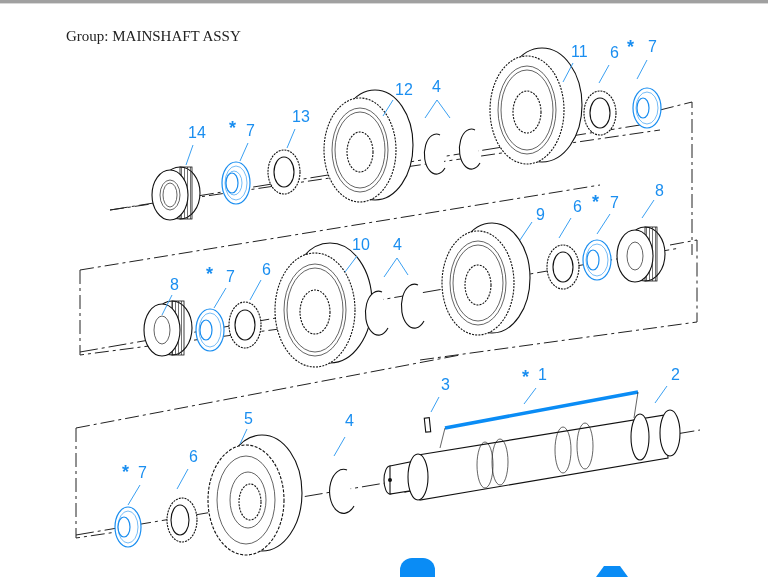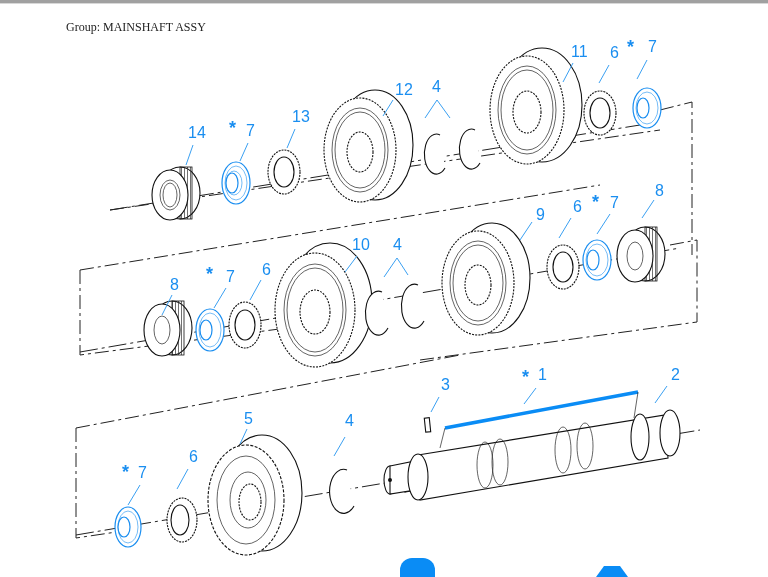--- a/index.html
+++ b/index.html
@@ -1,18 +1,18 @@
 <!DOCTYPE html>
 <html><head>
 <meta charset="utf-8">
 <style>
   html, body { margin: 0; padding: 0; background: #ffffff; }
   body { width: 768px; height: 577px; overflow: hidden; position: relative; font-family: "Liberation Serif", serif; }
   .topbar { position: absolute; left: 0; top: 0; width: 768px; height: 3px; background: #a0a0a0; border-bottom: 1px solid #d8d8d8; }
-  .group-title { position: absolute; left: 66px; top: 20px; font-size: 12px; color: #222; font-family: "Liberation Serif", serif; }
+  .group-title { position: absolute; left: 66px; top: 28px; font-size: 15px; color: #222; font-family: "Liberation Serif", serif; }
   svg#diagram { position: absolute; left: 0; top: 0; }
   .callout { font-family: "Liberation Sans", sans-serif; font-size: 16px; fill: #1a8ef0; }
   .star { font-family: "Liberation Sans", sans-serif; font-size: 18px; font-weight: bold; fill: #1a8ef0; }
   .leader { stroke: #3aa0f2; stroke-width: 1; fill: none; }
   .dash { stroke: #222; stroke-width: 1; stroke-dasharray: 14 4 3 4; fill: none; }
   .axis { stroke: #222; stroke-width: 1; stroke-dasharray: 18 4 3 4; fill: none; }
   .part { stroke: #111; stroke-width: 1.1; fill: #fff; }
   .part-thin { stroke: #222; stroke-width: 0.7; fill: none; }
   .blue-part { stroke: #1a8ef0; stroke-width: 1.2; fill: #fff; }
   .blue-thin { stroke: #1a8ef0; stroke-width: 0.6; fill: none; }

